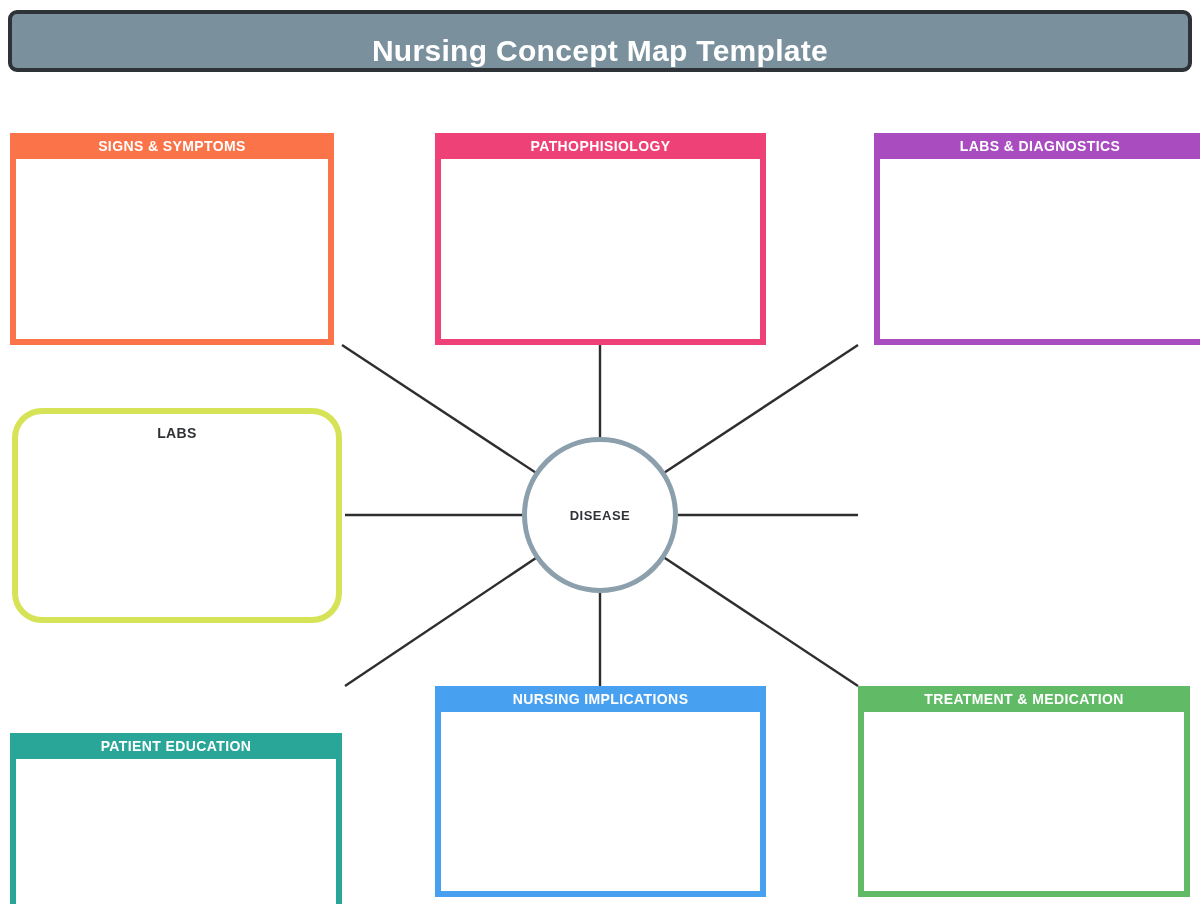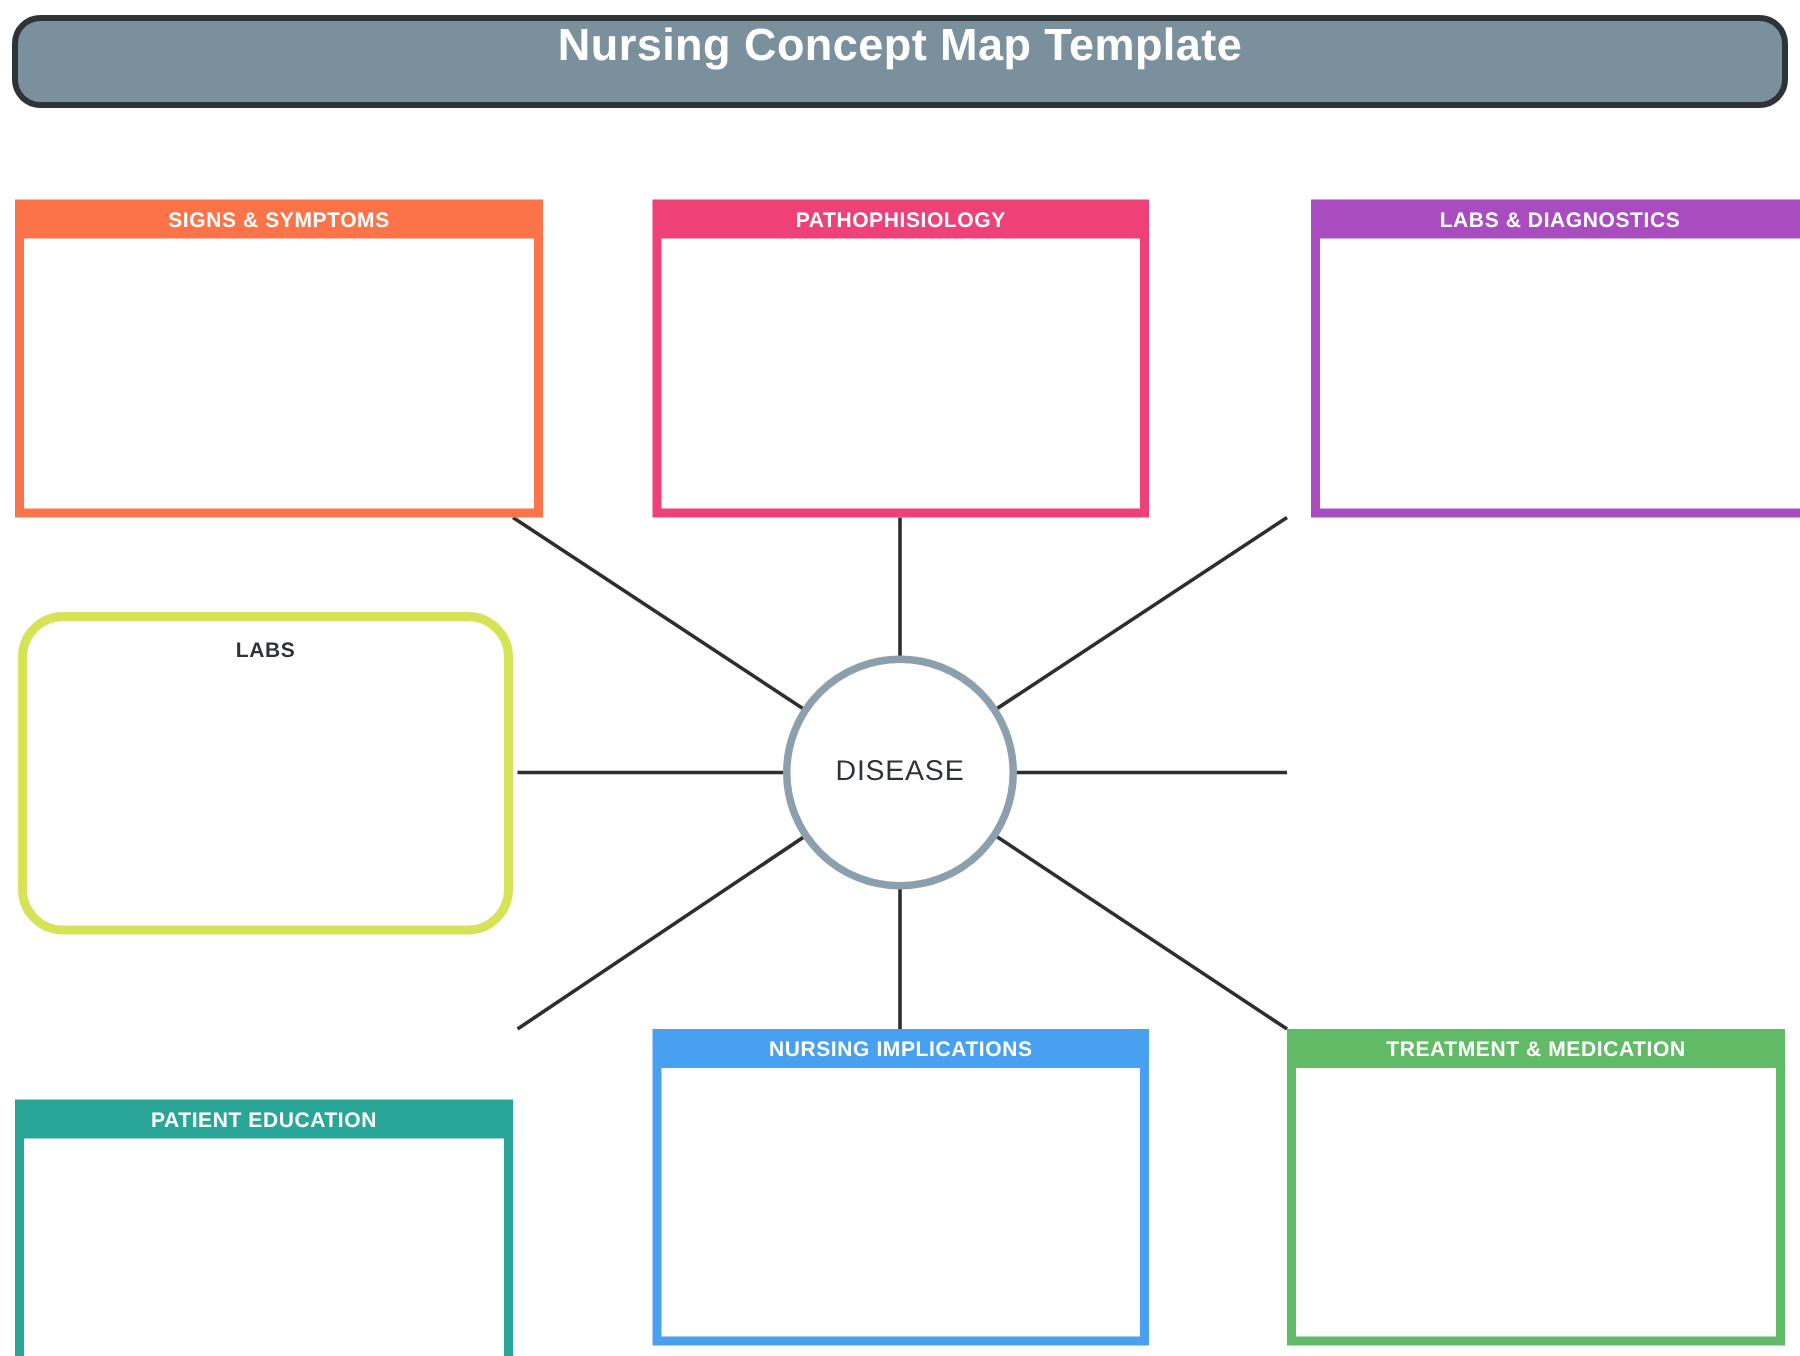--- a/index.html
+++ b/index.html
@@ -16,23 +16,23 @@
     overflow: hidden;
   }
   
   .banner {
     position: absolute;
     left: 8px; top: 10px;
     width: 1184px; height: 62px;
     box-sizing: border-box;
     background: #7A919D;
     border: 4px solid #2E3338;
-    border-radius: 19px;
+    border-radius: 9px;
     display: flex;
-    align-items: flex-start;
+    align-items: flex-end;
     justify-content: center;
     z-index: 4;
   }
   .banner h1 {
     margin: 0;
     font-size: 30px;
     font-weight: bold;
     color: #ffffff;
     letter-spacing: 0.3px;
   }
@@ -105,22 +105,22 @@
     background: #ffffff;
     border: 5px solid #8BA0AC;
     border-radius: 50%;
     display: flex;
     align-items: center;
     justify-content: center;
     z-index: 3;
   }
   .circle span {
     color: #2F3337;
-    font-size: 19px;
-    font-weight: normal;
+    font-size: 13px;
+    font-weight: bold;
     letter-spacing: 0.5px;
   }
 </style>
 </head>
 <body>
 
 <div class="canvas">
 
   <div class="banner">
     <h1>Nursing Concept Map Template</h1>
@@ -130,21 +130,21 @@
     <line x1="600" y1="345" x2="600" y2="515"></line>
     <line x1="342" y1="345" x2="600" y2="515"></line>
     <line x1="858" y1="345" x2="600" y2="515"></line>
     <line x1="345" y1="515" x2="600" y2="515"></line>
     <line x1="858" y1="515" x2="600" y2="515"></line>
     <line x1="345" y1="686" x2="600" y2="515"></line>
     <line x1="600" y1="686" x2="600" y2="515"></line>
     <line x1="858" y1="686" x2="600" y2="515"></line>
   </svg>
 
-  <div class="hbox signs" style="left:10px; top:133px; width:352px; height:212px;">
+  <div class="hbox signs" style="left:10px; top:133px; width:324px; height:212px;">
     <div class="head">
       <span>SIGNS &amp; SYMPTOMS</span>
     </div>
     <div class="body"></div>
   </div>
 
   <div class="hbox patho" style="left:435px; top:133px; width:331px; height:212px;">
     <div class="head">
       <span>PATHOPHISIOLOGY</span>
     </div>

